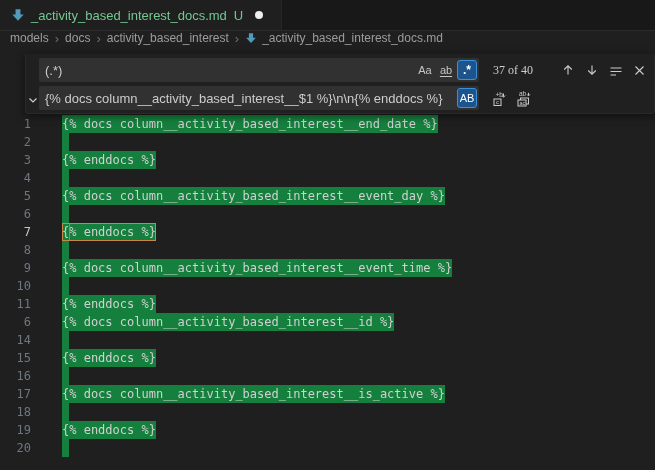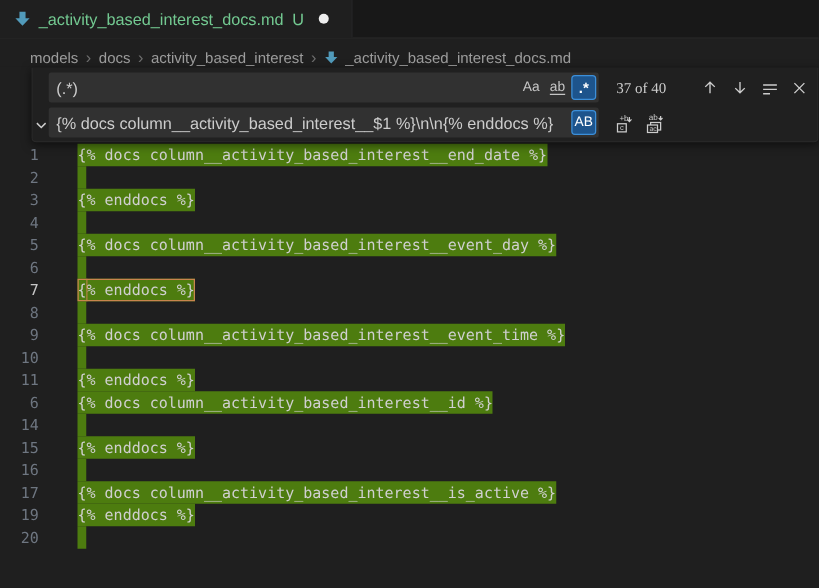--- a/index.html
+++ b/index.html
@@ -27,22 +27,22 @@
     cursor: pointer;
   }
   .tab-icon { width: 14px; height: 14px; flex: 0 0 auto; margin-right: 6px; }
   .tab-title { font-size: 13px; color: #73c991; white-space: nowrap; }
   .tab-git { font-size: 13px; color: #73c991; margin-left: 7px; }
   .tab-dot-wrap { width: 20px; height: 20px; margin-left: 6px; display: flex; align-items: center; justify-content: center; }
   .tab-dot { width: 8px; height: 8px; border-radius: 50%; background: #eeeeee; }
 
   
   .breadcrumbs {
-    height: 22px; display: flex; align-items: flex-end;
-    padding-left: 24px; gap: 4px;
+    height: 22px; display: flex; align-items: flex-start;
+    padding-left: 10px; gap: 4px;
     background: #1f1f1f;
     font-size: 12px; color: #9d9d9d; white-space: nowrap;
   }
   .crumb { cursor: pointer; }
   .crumb-sep { color: #6f6f6f; font-size: 13px; padding: 0 2px; }
   .crumb-file { display: flex; align-items: center; gap: 5px; cursor: pointer; }
   .crumb-icon { width: 12px; height: 12px; }
 
   
   .editor { position: absolute; left: 0; top: 53px; right: 0; bottom: 0; }
@@ -53,21 +53,21 @@
     font-family: "DejaVu Sans Mono", "Liberation Mono", monospace;
     font-size: 12px; line-height: 18px; color: #6e7681;
   }
   .line.cur .ln { color: #c6c6c6; }
   .code {
     margin-left: 31px;
     font-family: "DejaVu Sans Mono", "Liberation Mono", monospace;
     font-size: 12px; line-height: 18px; color: #d0d0d0;
     white-space: pre;
   }
-  .hl { background: #4d7c0f; display: inline-block; height: 18px; }
+  .hl { background: #15803d; display: inline-block; height: 18px; }
   .hl.strip { width: 7px; }
   .hl.current {
     outline: 1px solid #c8854e; outline-offset: -1px;
     position: relative;
   }
   .hl.current::after {
     content: ""; position: absolute; left: 7px; top: 0; bottom: 0;
     width: 1px; background: #c8854e; opacity: .8;
   }
 
@@ -202,20 +202,24 @@
       </div>
       <div class="line">
         <span class="ln">16</span>
         <span class="code"><span class="hl strip"></span></span>
       </div>
       <div class="line">
         <span class="ln">17</span>
         <span class="code"><span class="hl">{% docs column__activity_based_interest__is_active %}</span></span>
       </div>
       <div class="line">
+        <span class="ln">18</span>
+        <span class="code"><span class="hl strip"></span></span>
+      </div>
+      <div class="line">
         <span class="ln">19</span>
         <span class="code"><span class="hl">{% enddocs %}</span></span>
       </div>
       <div class="line">
         <span class="ln">20</span>
         <span class="code"><span class="hl strip"></span></span>
       </div>
     </div>
 </div>
 

